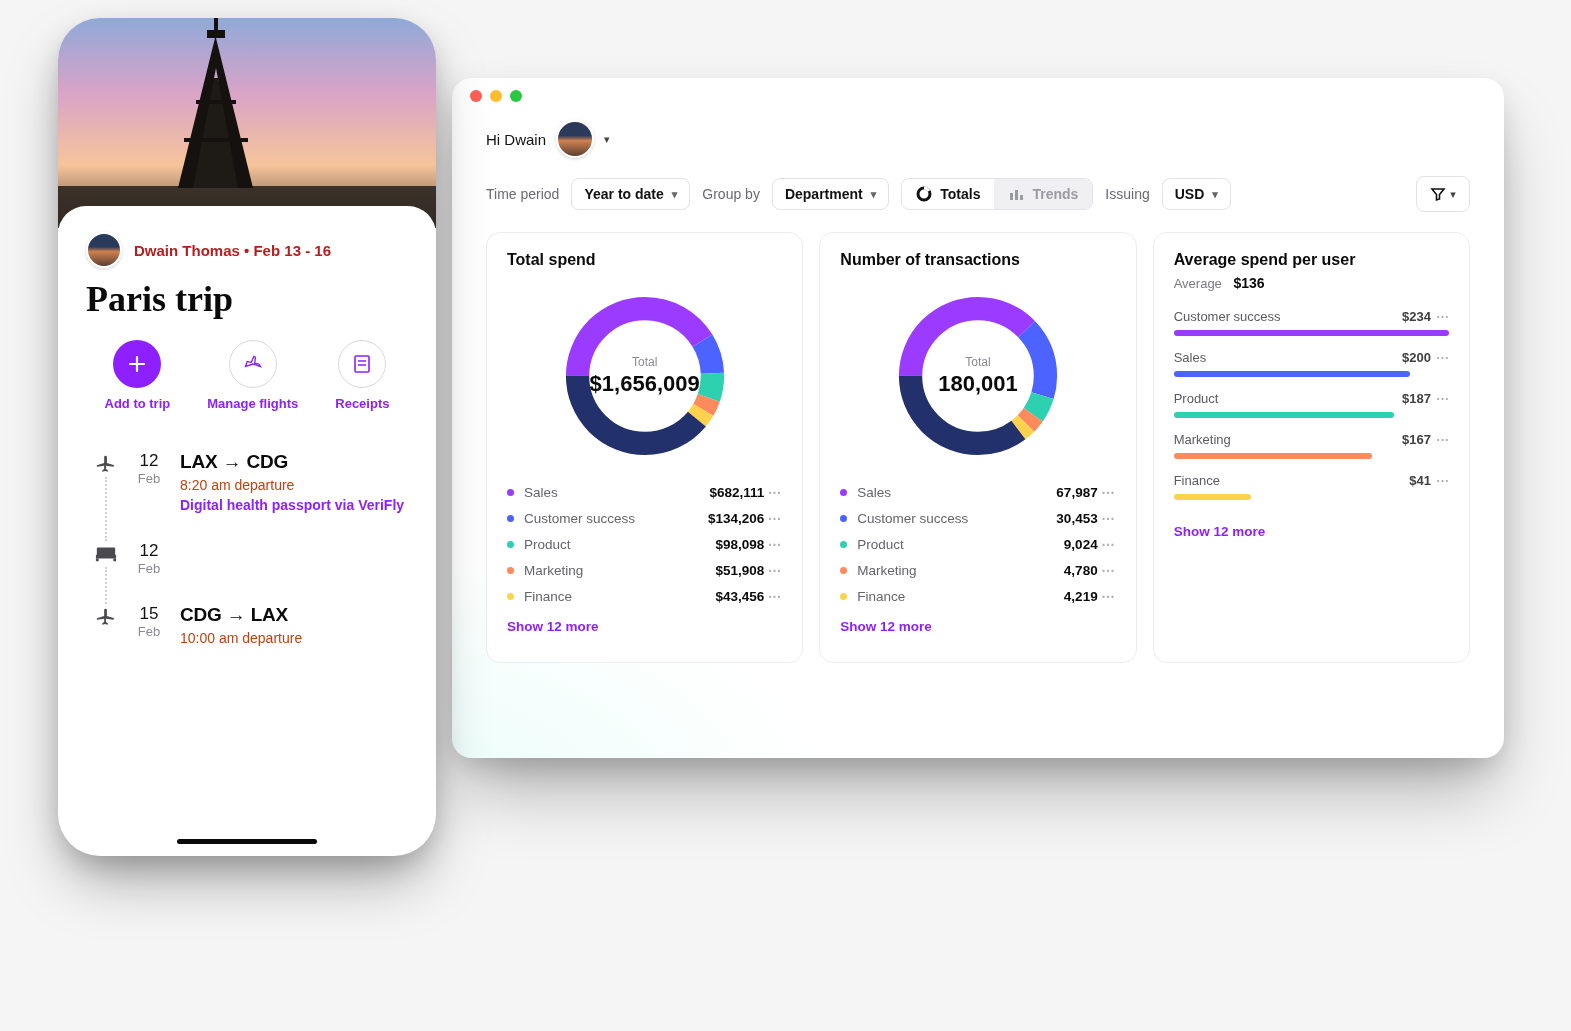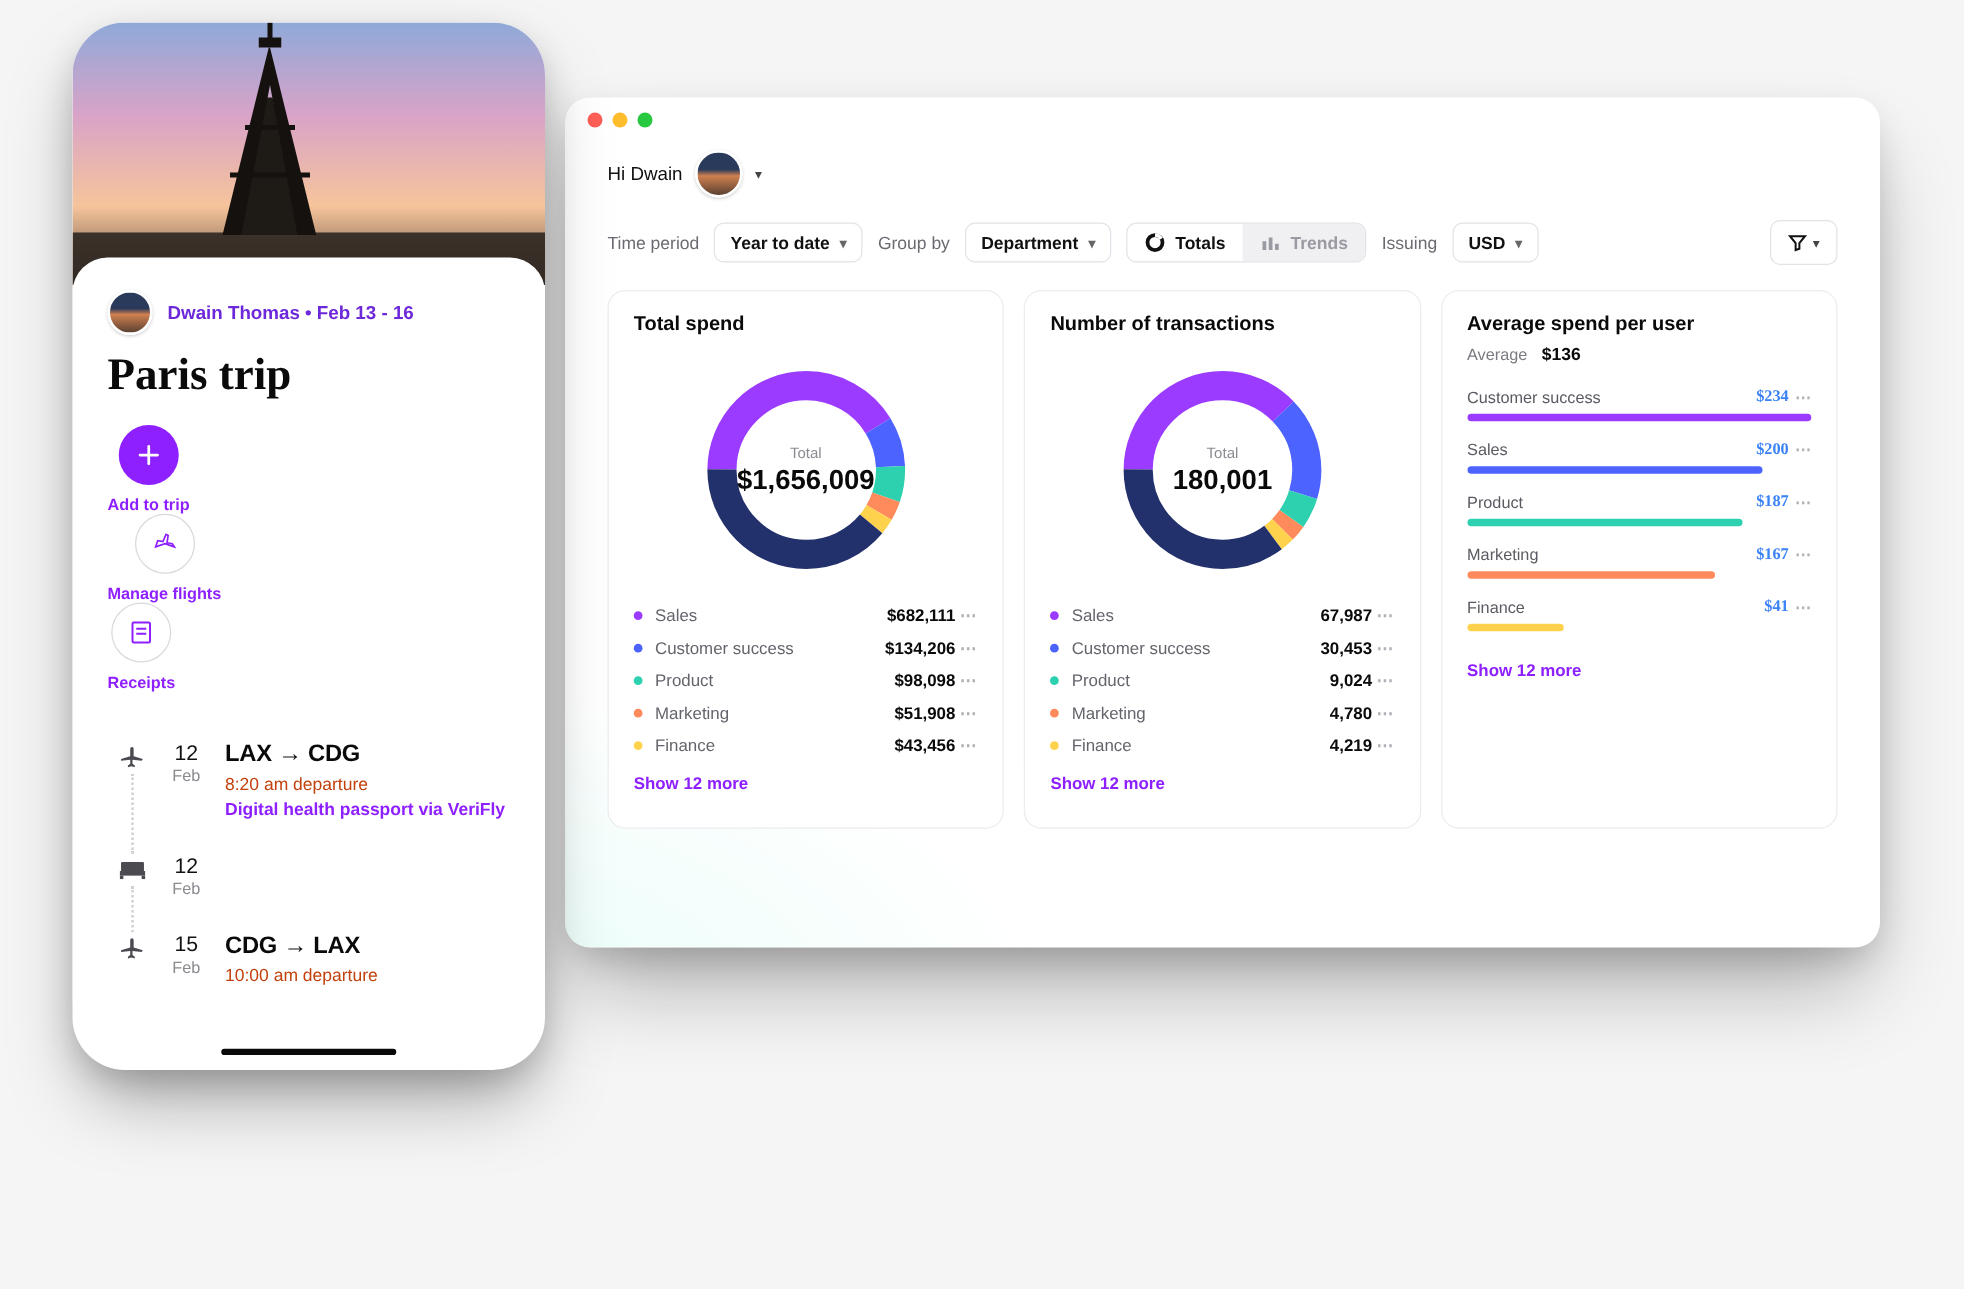--- a/index.html
+++ b/index.html
@@ -37,23 +37,23 @@
     position:relative;
     padding: 26px 28px 0 28px;
   }
   .user-row { display:flex; align-items:center; gap:12px; margin-bottom:10px;}
   .avatar {
     width:36px;height:36px;border-radius:50%;
     background: linear-gradient(180deg,#2a3a5a 0%,#2a3a5a 40%,#d08050 55%,#5a4030 100%);
     border:2px solid #fff;
     box-shadow:0 1px 3px rgba(0,0,0,.2);
   }
-  .user-line { font-size:15px; color:#6d28d9; font-weight:600; }
+  .user-line { font-size:15px; color:#b91c1c; font-weight:600; }
   .trip-title { font-family: Georgia, "Times New Roman", serif; font-size:36px; font-weight:700; margin:6px 0 20px 0; color:#0a0a0a;}
-  .phone-actions { display:flex; justify-content:space-around; align-items:flex-start; margin-bottom:26px;flex-direction:column;}
+  .phone-actions { display:flex; justify-content:space-around; align-items:flex-start; margin-bottom:26px;}
   .action { display:flex; flex-direction:column; align-items:center; gap:8px; cursor:pointer;}
   .action .circ {
     width:48px;height:48px;border-radius:50%;
     display:flex;align-items:center;justify-content:center;
     border:1.5px solid #d9d9de;
     color:#8e1fff;
   }
   .action.primary .circ { background:#8e1fff; border:none; color:#fff;}
   .action .lbl { font-size:13px; font-weight:600; color:#8e1fff;}
   .itinerary { position:relative; padding-left:8px;}
@@ -154,21 +154,21 @@
   .legend .name{ color:#64646c;}
   .legend .val{ margin-left:auto; color:#0a0a0a; font-weight:700; font-variant-numeric:tabular-nums;}
   .legend .more{ width:18px; text-align:right; color:#b0b0b6; font-weight:700; letter-spacing:1px;}
   .show-more{ margin-top:10px; font-size:13.5px; font-weight:700; color:#8e1fff; cursor:pointer;}
   
   .avg-sub{ font-size:13px; color:#7a7a82; margin-top:-8px; margin-bottom:18px;}
   .avg-sub b{ color:#0a0a0a; font-weight:800; margin-left:8px; font-size:14px;}
   .bar-row{ margin-bottom:14px;}
   .bar-top{ display:flex; align-items:center; font-size:13px;}
   .bar-top .name{ color:#5a5a62;}
-  .bar-top .val{ margin-left:auto; font-weight:700; color:#3b82f6;font-family:Liberation Serif, serif;}
+  .bar-top .val{ margin-left:auto; font-weight:700; color:#404040;}
   .bar-top .more{ width:18px; text-align:right; color:#b0b0b6; font-weight:700;}
   .bar-track{ height:6px; background:transparent; border-radius:4px; margin-top:6px;}
   .bar-fill{ height:100%; border-radius:4px;}
 </style>
 </head>
 <body>
 
 <div class="phone">
   <div class="phone-hero">
     <svg viewBox="0 0 378 210" preserveAspectRatio="none">

